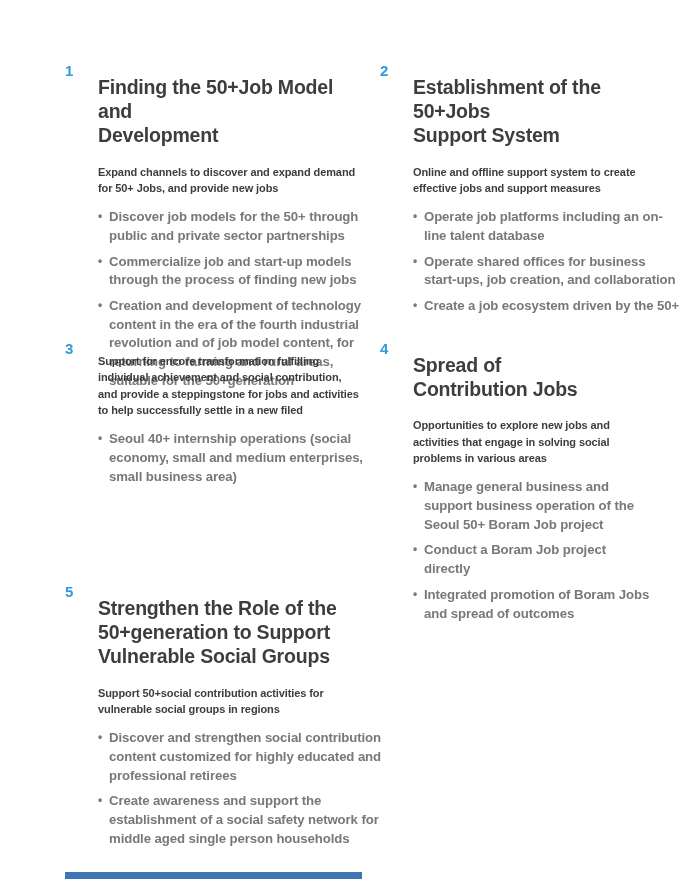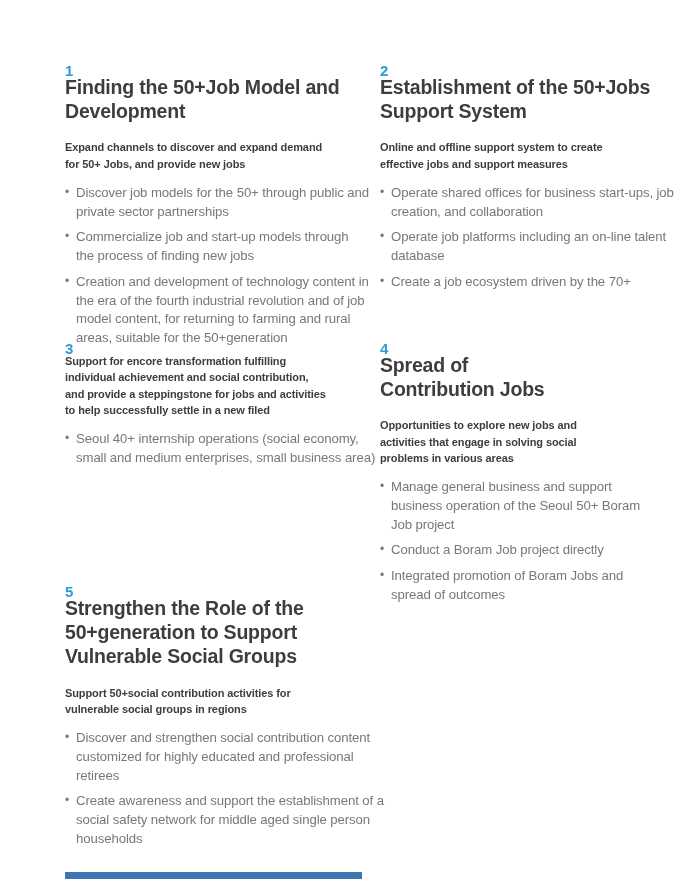--- a/index.html
+++ b/index.html
@@ -11,38 +11,38 @@
     overflow:hidden;
     margin:0 auto;
   }
   .section { position:absolute; }
   .num {
     position:absolute; left:0; top:0;
     font-size:15px; font-weight:700;
     color:var(--number_blue,#2f9bd8);
     line-height:1;
   }
-  .content { padding-top:12px; }
+  .content { margin-left:33px; padding-top:12px; }
   .title {
     margin:0 0 16px 0;
     font-size:19.5px; font-weight:700;
     color:var(--heading,#3d3d40);
     line-height:1.24;
     letter-spacing:-0.2px;
     white-space:pre-line;
   }
   .intro {
     margin:0 0 12px 0;
     font-size:11px; font-weight:700;
     color:var(--heading,#3d3d40);
     line-height:1.48;
     letter-spacing:-0.1px;
     white-space:pre-line;
   }
-  ul.bullets { list-style:none; margin:0; padding:0; }
+  ul.bullets { list-style:none; margin:0; padding:0;font-weight:bold; }
   ul.bullets li {
     position:relative;
     padding-left:11px;
     margin-bottom:7px;
     font-size:13.2px;
     color:var(--body_gray,#77777d);
     line-height:1.42;
     letter-spacing:-0.1px;
   }
   ul.bullets li::before {
@@ -85,23 +85,23 @@
   </div>
 
   <div class="section s2">
     <span class="num">2</span>
     <div class="content">
       <h2 class="title">Establishment of the 50+Jobs
 Support System</h2>
       <p class="intro">Online and offline support system to create
 effective jobs and support measures</p>
       <ul class="bullets">
+        <li>Operate job platforms including an on-line talent database</li>
         <li>Operate shared offices for business start-ups, job creation, and collaboration</li>
-        <li>Operate job platforms including an on-line talent database</li>
-        <li>Create a job ecosystem driven by the 70+</li>
+        <li>Create a job ecosystem driven by the 50+</li>
       </ul>
     </div>
   </div>
 
   <div class="section s3">
     <span class="num">3</span>
     <div class="content">
       <p class="intro">Support for encore transformation fulfilling
 individual achievement and social contribution,
 and provide a steppingstone for jobs and activities

